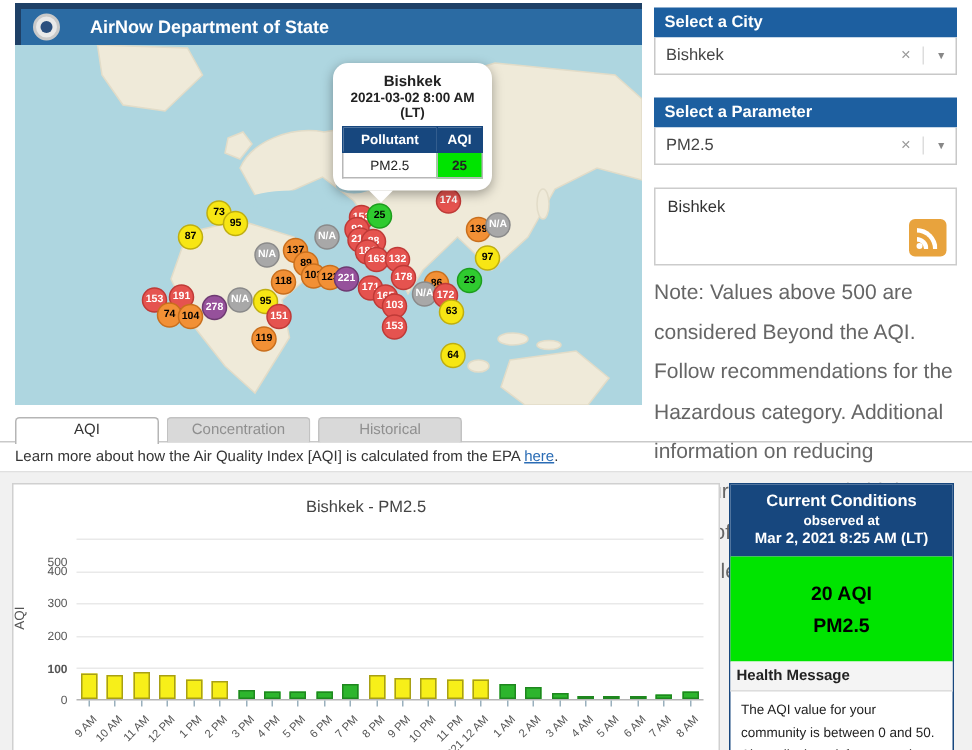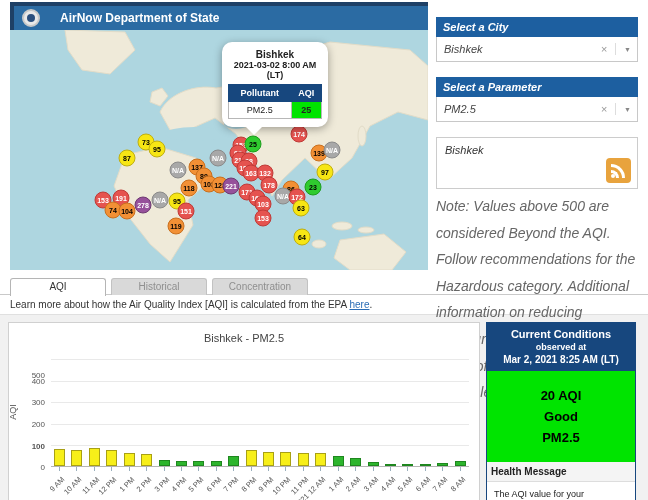--- a/index.html
+++ b/index.html
@@ -51,21 +51,21 @@
     background:#fff; border-top:1px solid #c9c9c9; border-bottom:1px solid #e0e0e0; }
   .tabs { position:absolute; left:10px; top:278px; display:flex; gap:5px; z-index:2; }
   .tab { width:96px; text-align:center; font-size:10px; line-height:16px; height:17px;
     background:#d9d9d9; color:#8f8f8f; border:1px solid #c2c2c2; border-bottom:none;
     border-radius:3px 3px 0 0; }
   .tab.active { background:#fff; color:#333; border-color:#b5b5b5; height:18px; }
   .learn { position:absolute; left:10px; top:299px; font-size:10px; color:#333; z-index:2; }
   .link { color:#2a6cb5; text-decoration:underline; cursor:pointer; }
 
   
-  .sidebar { position:absolute; left:436px; top:17px; width:202px;font-style:italic; }
+  .sidebar { position:absolute; left:436px; top:5px; width:202px; }
   .panel { margin-bottom:15px; }
   .panel-head { background:#1d5fa0; color:#fff; font-weight:bold; font-size:11px;
     padding:4px 7px; }
   .select { background:#fff; border:1px solid #c8c8c8; border-top:none; height:25px;
     display:flex; align-items:center; font-size:11px; color:#444; padding-left:7px; }
   .select .val { flex:1; }
   .sel-x { color:#999; font-size:11px; padding:0 8px; border-right:1px solid #ddd; }
   .sel-caret { color:#888; font-size:7px; padding:0 6px 0 8px; }
   .rss-box { margin-top:8px; background:#fff; border:1px solid #ccc; height:52px;
     position:relative; font-size:11px; color:#333; padding:6px 8px; }
@@ -198,22 +198,22 @@
         <td class="aqi-cell" style="background: rgb(0, 228, 0);">25</td>
       </tr>
     </tbody>
       </table>
   </div>
 </div>
 
 <div class="learn-band"></div>
 <div class="tabs">
   <div class="tab active">AQI</div>
+  <div class="tab">Concentration</div>
   <div class="tab">Historical</div>
-  <div class="tab">Concentration</div>
 </div>
 <div class="learn"><span>Learn more about how the Air Quality Index [AQI] is calculated from the EPA </span><span class="link">here</span><span>.</span></div>
 
 <div class="sidebar">
   <div class="panel">
     <div class="panel-head">Select a City</div>
     <div class="select">
       <span class="val">Bishkek</span>
       <span class="sel-x">×</span>
       <span class="sel-caret">▼</span>
@@ -328,18 +328,17 @@
 </div>
 
 <div class="cc">
   <div class="cc-head">
     <div class="l1">Current Conditions</div>
     <div class="l2">observed at</div>
     <div class="l3">Mar 2, 2021 8:25 AM (LT)</div>
   </div>
   <div class="cc-green" id="cc-green" style="background: rgb(0, 228, 0);">
     <div>20 AQI</div>
-    <div>Good</div>
     <div>PM2.5</div>
   </div>
   <div class="cc-hm-head">Health Message</div>
   <div class="cc-hm">The AQI value for your community is between 0 and 50. Air quality is satisfactory and poses little or no health risk.</div>
 </div>
 
 </body></html>

